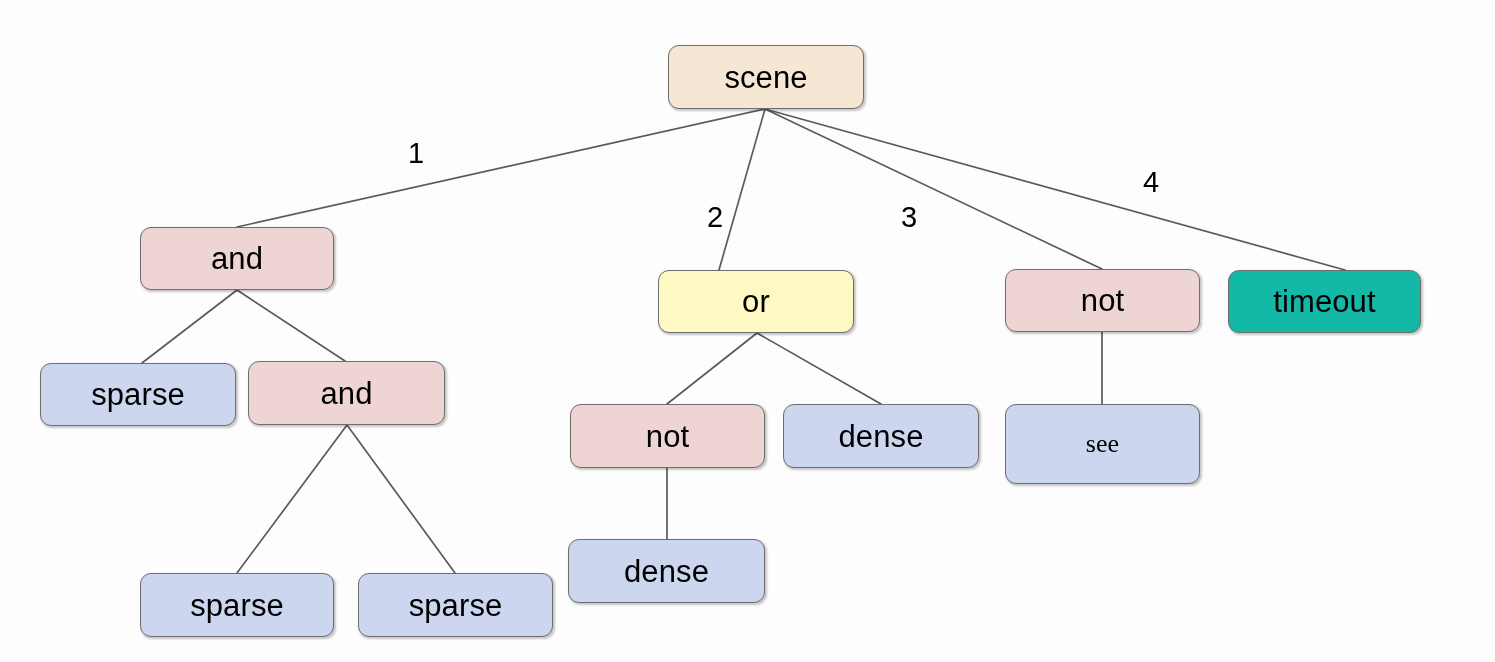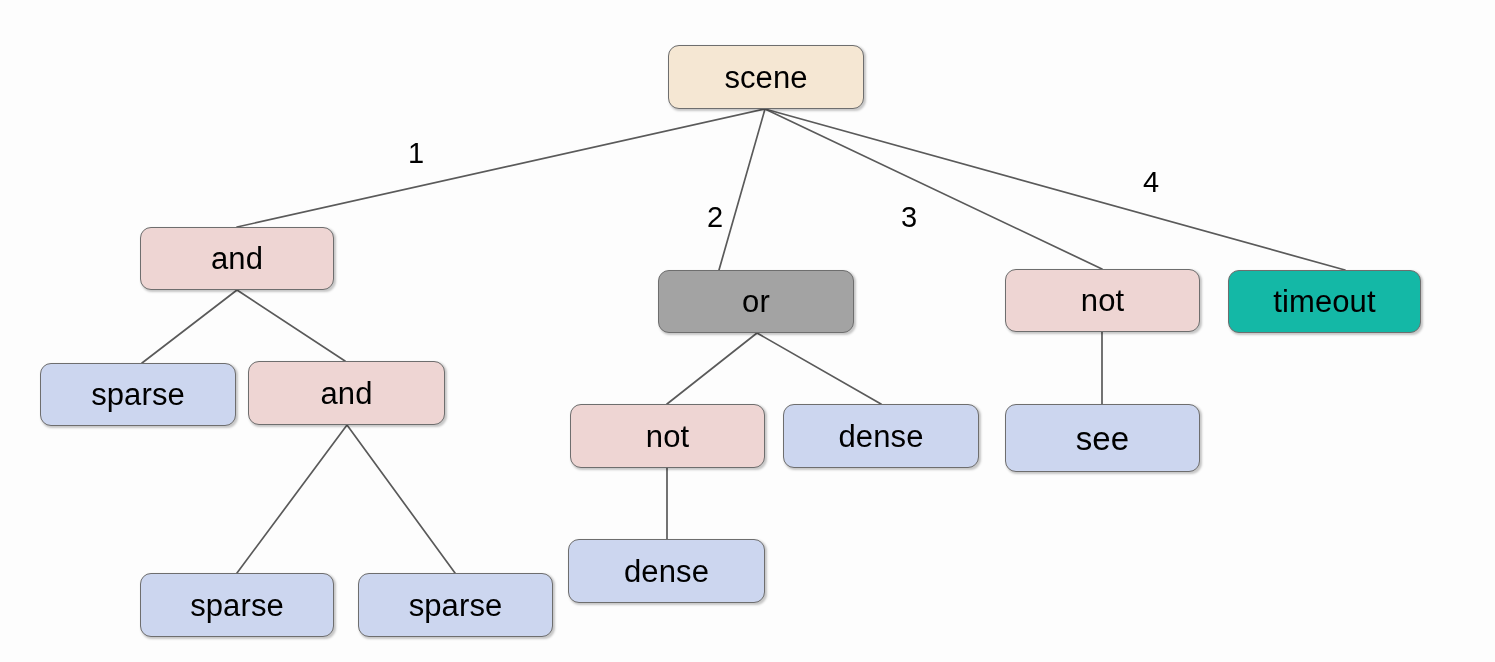--- a/index.html
+++ b/index.html
@@ -69,42 +69,42 @@
       <line x1="667" y1="468" x2="667" y2="539" stroke="#5a5a5a" stroke-width="1.7" stroke-linecap="round"></line>
       <line x1="1102" y1="332" x2="1102" y2="404" stroke="#5a5a5a" stroke-width="1.7" stroke-linecap="round"></line>
     </svg>
   <div id="node-layer">
       <div class="node" style="left: 668px; top: 45px; width: 196px; height: 64px; background: rgb(245, 231, 211); border-color: rgb(110, 110, 110); font-size: 31px;">
         <span class="node-label">scene</span>
       </div>
       <div class="node" style="left: 140px; top: 227px; width: 194px; height: 63px; background: rgb(238, 213, 211); border-color: rgb(110, 110, 110); font-size: 31px;">
         <span class="node-label">and</span>
       </div>
-      <div class="node" style="left: 658px; top: 270px; width: 196px; height: 63px; background: #a3a3a3; border-color: rgb(110, 110, 110); font-size: 31px;">
+      <div class="node" style="left: 658px; top: 270px; width: 196px; height: 63px; background: #fef9c3; border-color: rgb(110, 110, 110); font-size: 31px;">
         <span class="node-label">or</span>
       </div>
       <div class="node" style="left: 1005px; top: 269px; width: 195px; height: 63px; background: rgb(238, 213, 211); border-color: rgb(110, 110, 110); font-size: 31px;">
         <span class="node-label">not</span>
       </div>
       <div class="node" style="left: 1228px; top: 270px; width: 193px; height: 63px; background: #14b8a6; border-color: rgb(110, 110, 110); font-size: 31px;">
         <span class="node-label">timeout</span>
       </div>
       <div class="node" style="left: 40px; top: 363px; width: 196px; height: 63px; background: rgb(204, 214, 239); border-color: rgb(110, 110, 110); font-size: 31px;">
         <span class="node-label">sparse</span>
       </div>
       <div class="node" style="left: 248px; top: 361px; width: 197px; height: 64px; background: rgb(238, 213, 211); border-color: rgb(110, 110, 110); font-size: 31px;">
         <span class="node-label">and</span>
       </div>
       <div class="node" style="left: 570px; top: 404px; width: 195px; height: 64px; background: rgb(238, 213, 211); border-color: rgb(110, 110, 110); font-size: 31px;">
         <span class="node-label">not</span>
       </div>
       <div class="node" style="left: 783px; top: 404px; width: 196px; height: 64px; background: rgb(204, 214, 239); border-color: rgb(110, 110, 110); font-size: 31px;">
         <span class="node-label">dense</span>
       </div>
-      <div class="node" style="left: 1005px; top: 404px; width: 195px; height: 68px; background: rgb(204, 214, 239); border-color: rgb(110, 110, 110); font-size: 33px;">
+      <div class="node" style="left: 1005px; top: 404px; width: 195px; height: 80px; background: rgb(204, 214, 239); border-color: rgb(110, 110, 110); font-size: 26px; font-family: Liberation Serif, serif;">
         <span class="node-label">see</span>
       </div>
       <div class="node" style="left: 568px; top: 539px; width: 197px; height: 64px; background: rgb(204, 214, 239); border-color: rgb(110, 110, 110); font-size: 31px;">
         <span class="node-label">dense</span>
       </div>
       <div class="node" style="left: 140px; top: 573px; width: 194px; height: 64px; background: rgb(204, 214, 239); border-color: rgb(110, 110, 110); font-size: 31px;">
         <span class="node-label">sparse</span>
       </div>
       <div class="node" style="left: 358px; top: 573px; width: 195px; height: 64px; background: rgb(204, 214, 239); border-color: rgb(110, 110, 110); font-size: 31px;">
         <span class="node-label">sparse</span>

